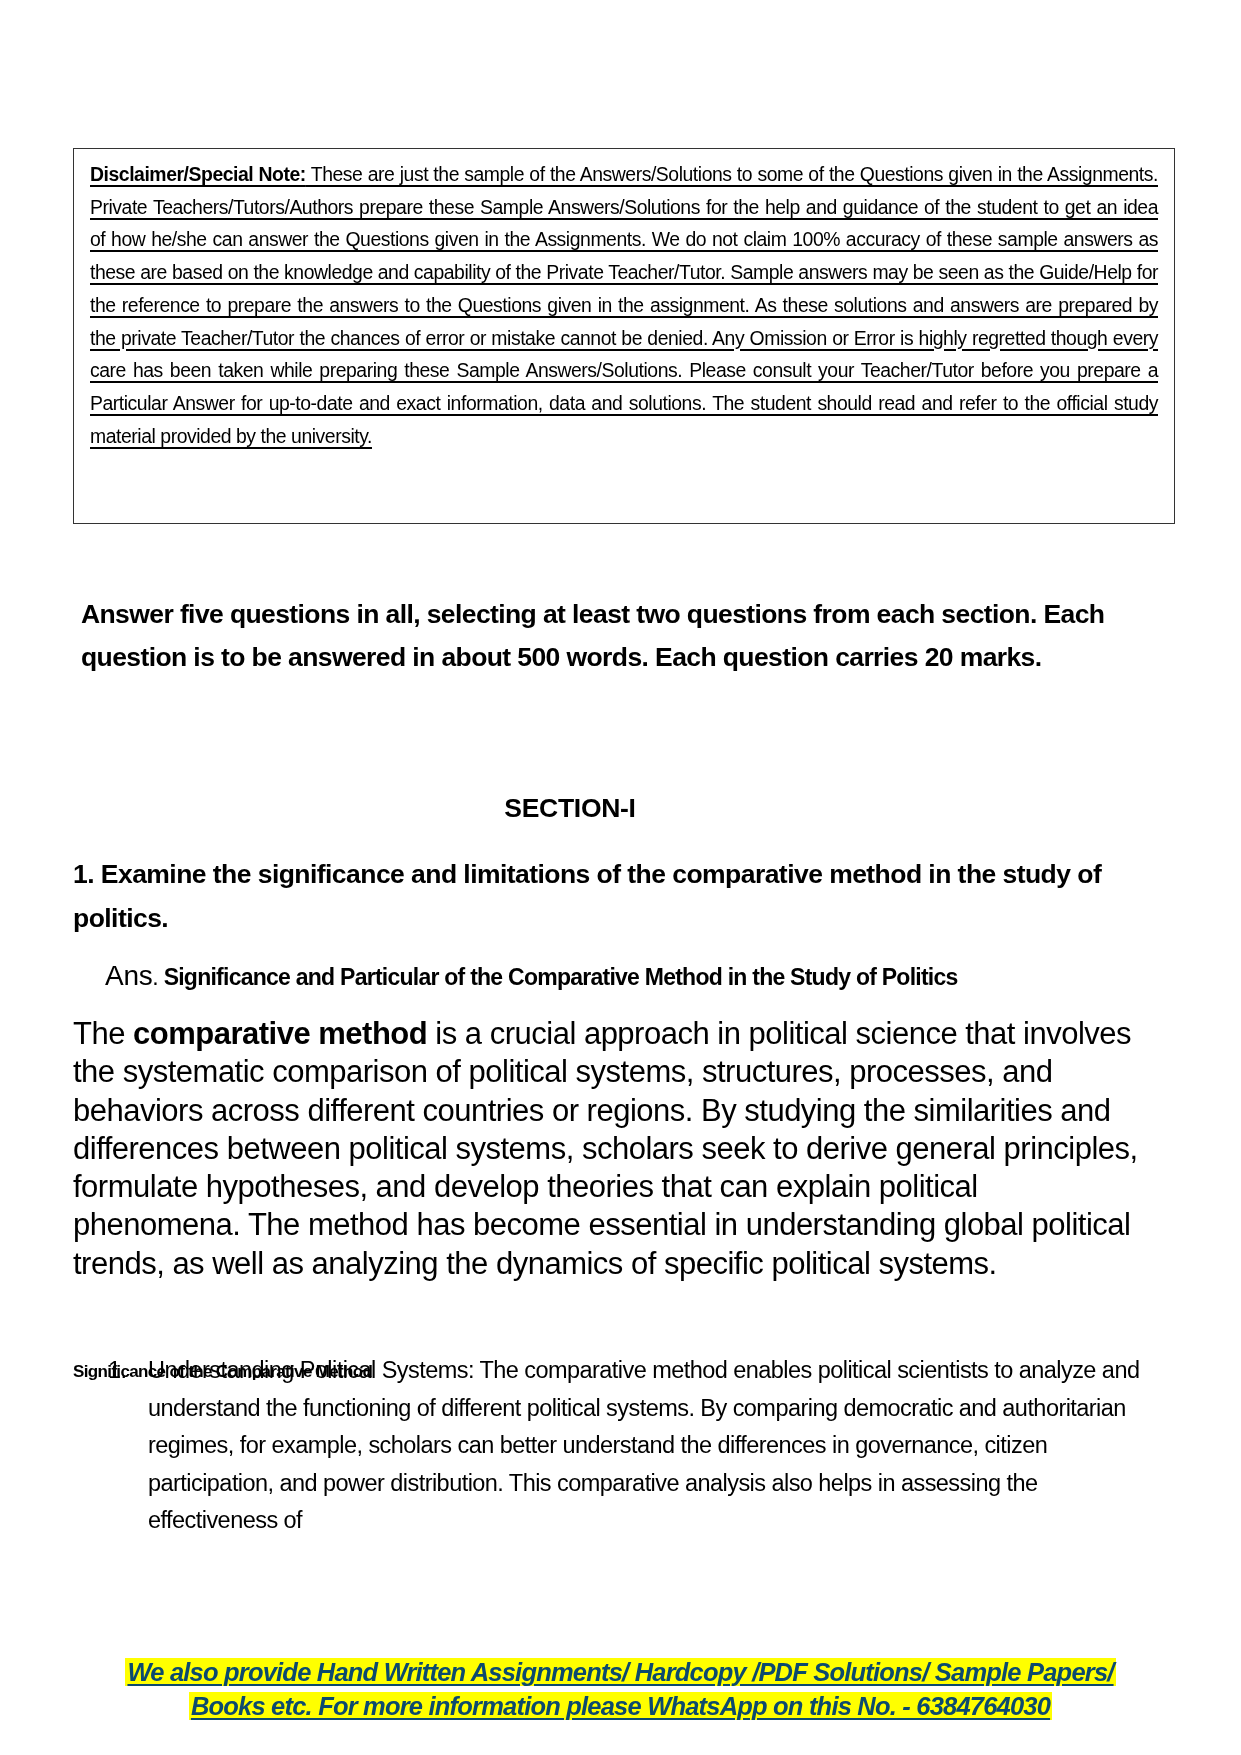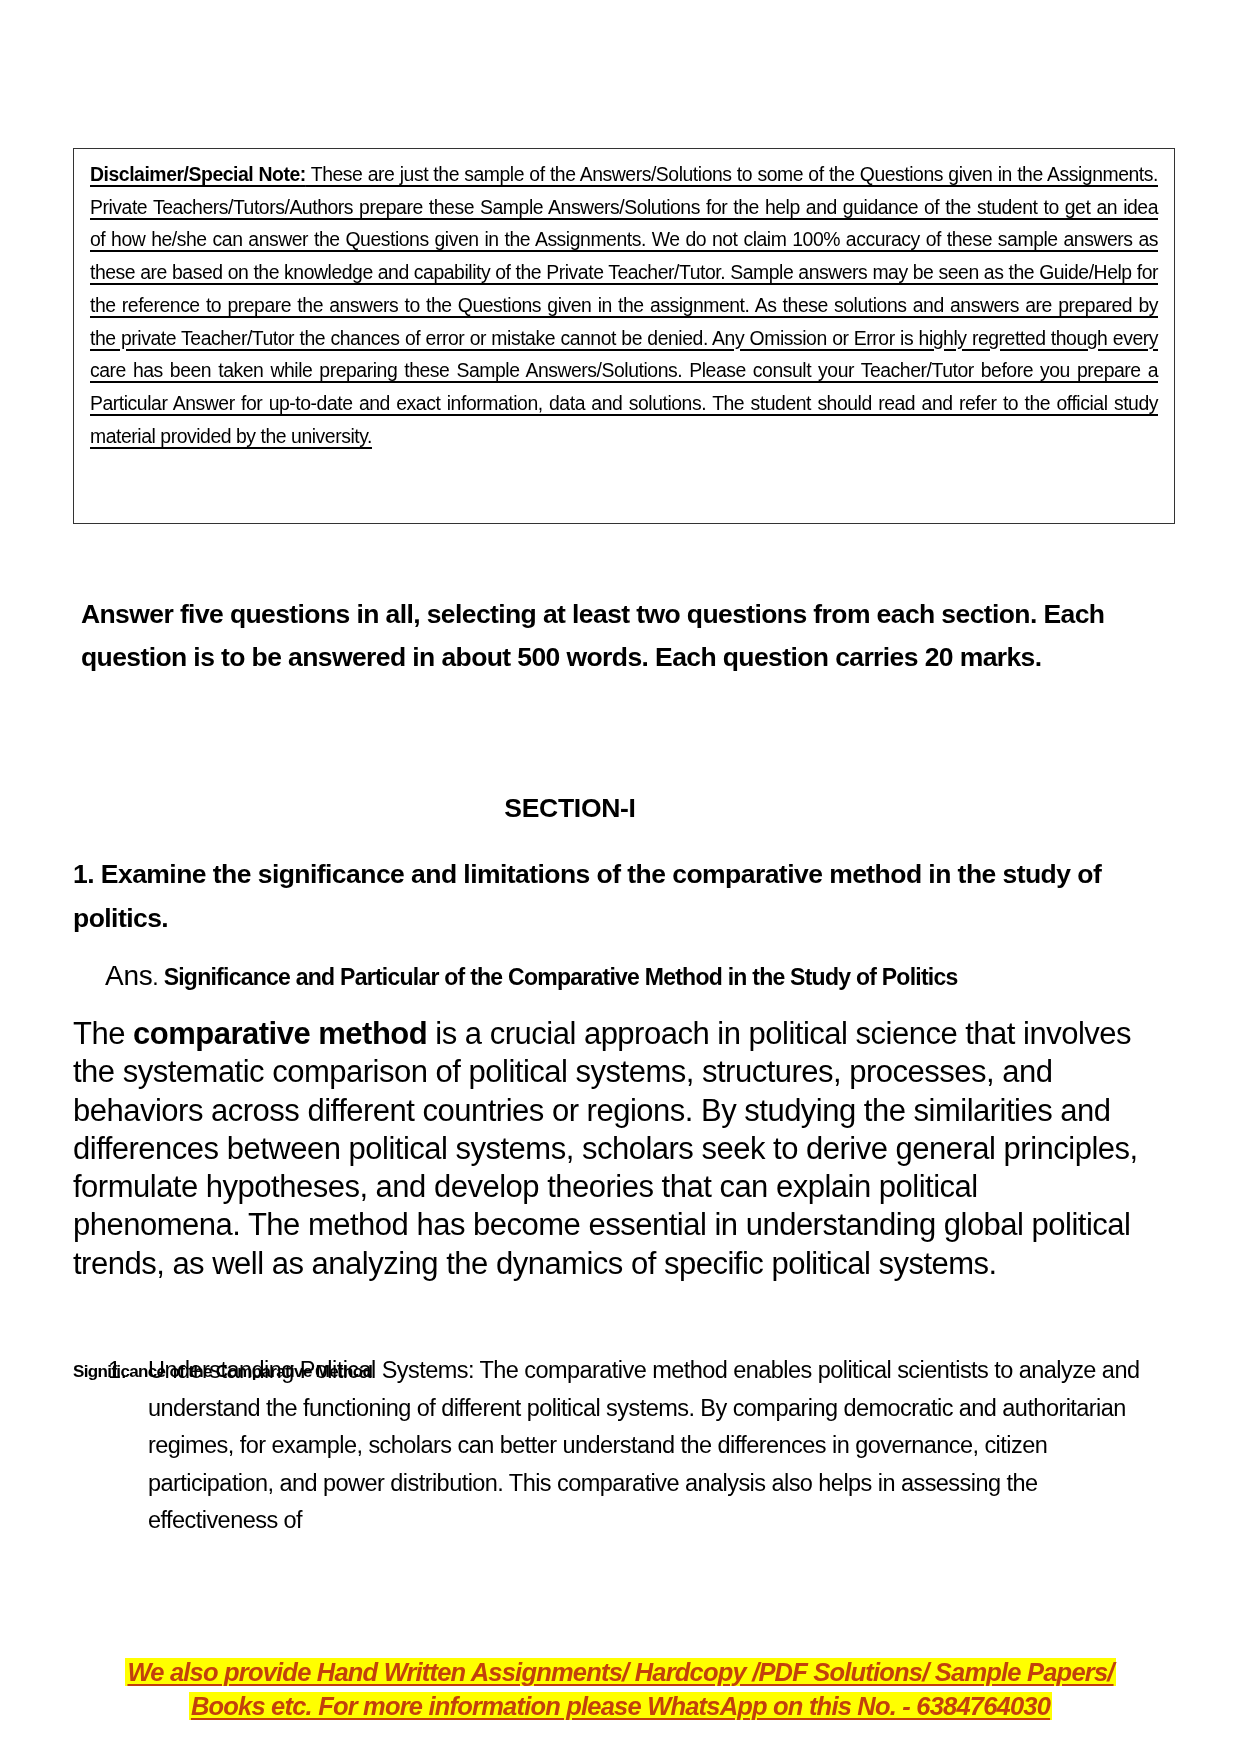--- a/index.html
+++ b/index.html
@@ -46,21 +46,21 @@
     }
     .point-list {
       position: absolute; left: 73px; top: 1352px; width: 1080px; margin: 0; padding: 0; list-style: none;
     }
     .point-item { position: relative; padding-left: 75px; font-size: 23.5px; line-height: 37.6px; letter-spacing: -0.55px; }
     .point-num { position: absolute; left: 35px; top: 0; }
     .point-item b { font-weight: normal; }
 
     .footer-promo {
       position: absolute; left: 0; top: 1655px; width: 1241px; text-align: center;
-      font-size: 25.5px; line-height: 34px; font-weight: bold; font-style: italic; color: #c2410c;
+      font-size: 25.5px; line-height: 34px; font-weight: bold; font-style: italic; color: #0c4a6e;
       letter-spacing: -0.8px;
     }
     .footer-promo span {
       background: #ffff00; text-decoration: underline; text-decoration-thickness: 2px;
       text-underline-offset: 3px; padding: 0 2px;
     }
   </style>
 </head>
 <body>
 

